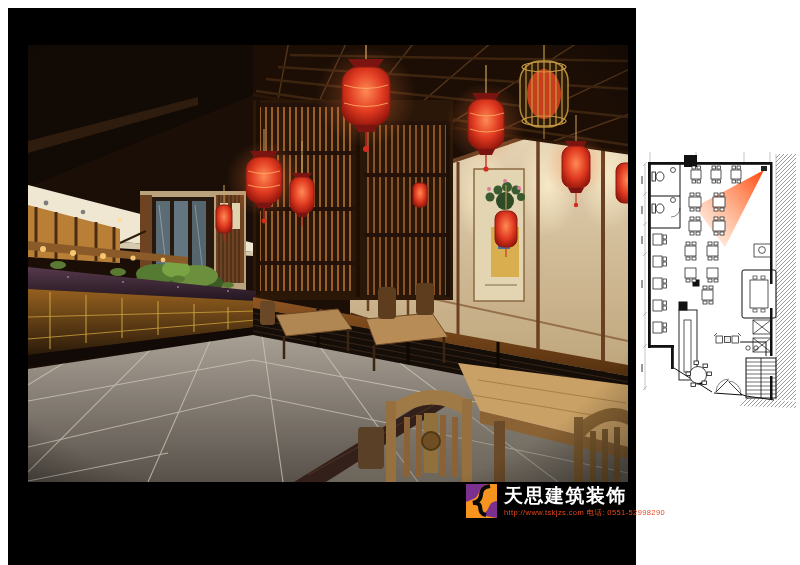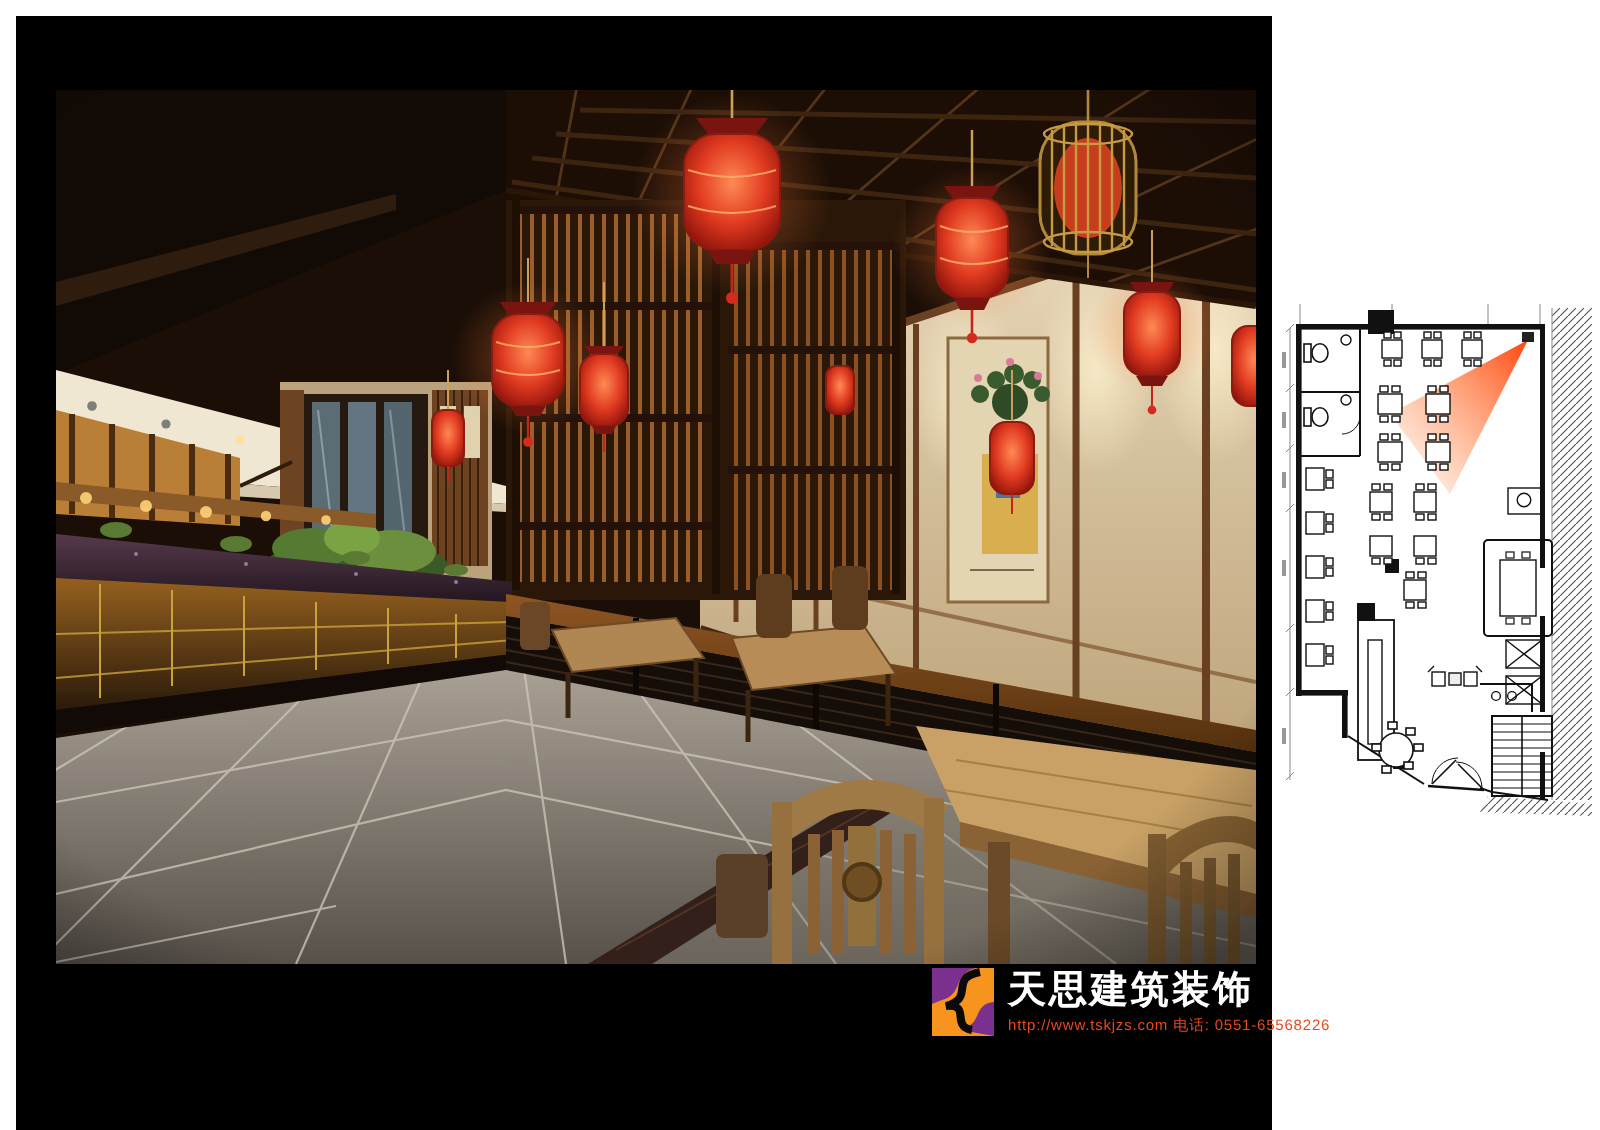--- a/index.html
+++ b/index.html
@@ -400,21 +400,21 @@
 
     <div class="logo-row">
       <svg class="logo-mark" viewBox="0 0 31 34">
         <rect width="31" height="34" fill="#f7941d"></rect>
         <path d="M0,0 H22 C10,3 16,13 5,16 L0,18 Z" fill="#7b2f8e"></path>
         <path d="M31,17 C20,18 26,28 14,31 L31,34 Z" fill="#7b2f8e"></path>
         <path d="M24,2 C8,5 22,15 7,19 C20,18 9,29 20,31" fill="none" stroke="#0a0a0a" stroke-width="4"></path>
       </svg>
       <div class="logo-text">
         <span class="logo-title">天思建筑装饰</span>
-        <span class="logo-contact">http://www.tskjzs.com 电话: 0551-65568226</span>
+        <span class="logo-contact">http://www.tskjzs.com 电话: 0551-52998290</span>
       </div>
     </div>
   </div>
 
   <svg class="floorplan" viewBox="0 0 158 258">
     <defs>
       <pattern id="hatch" width="4" height="4" patternUnits="userSpaceOnUse">
         <path d="M0,4 L4,0" stroke="#555" stroke-width=".6"></path>
       </pattern>
       <linearGradient id="coneG" x1="1" y1="0" x2="0" y2="1">

